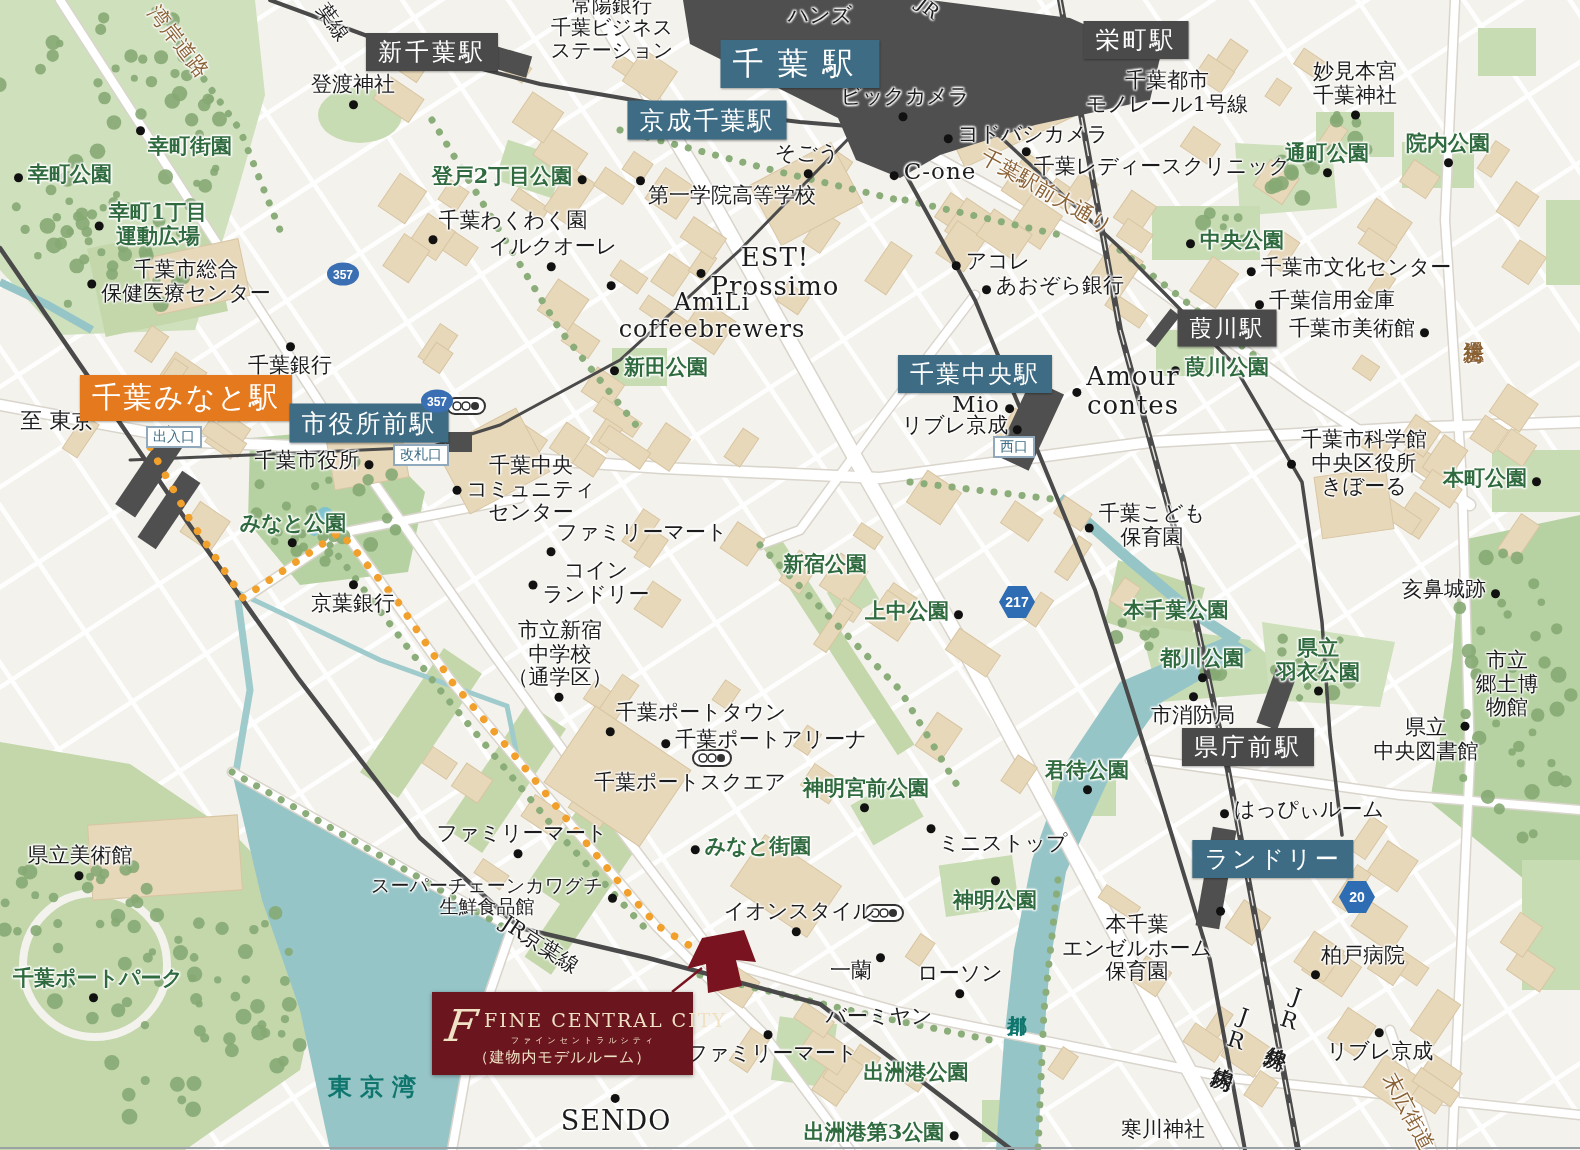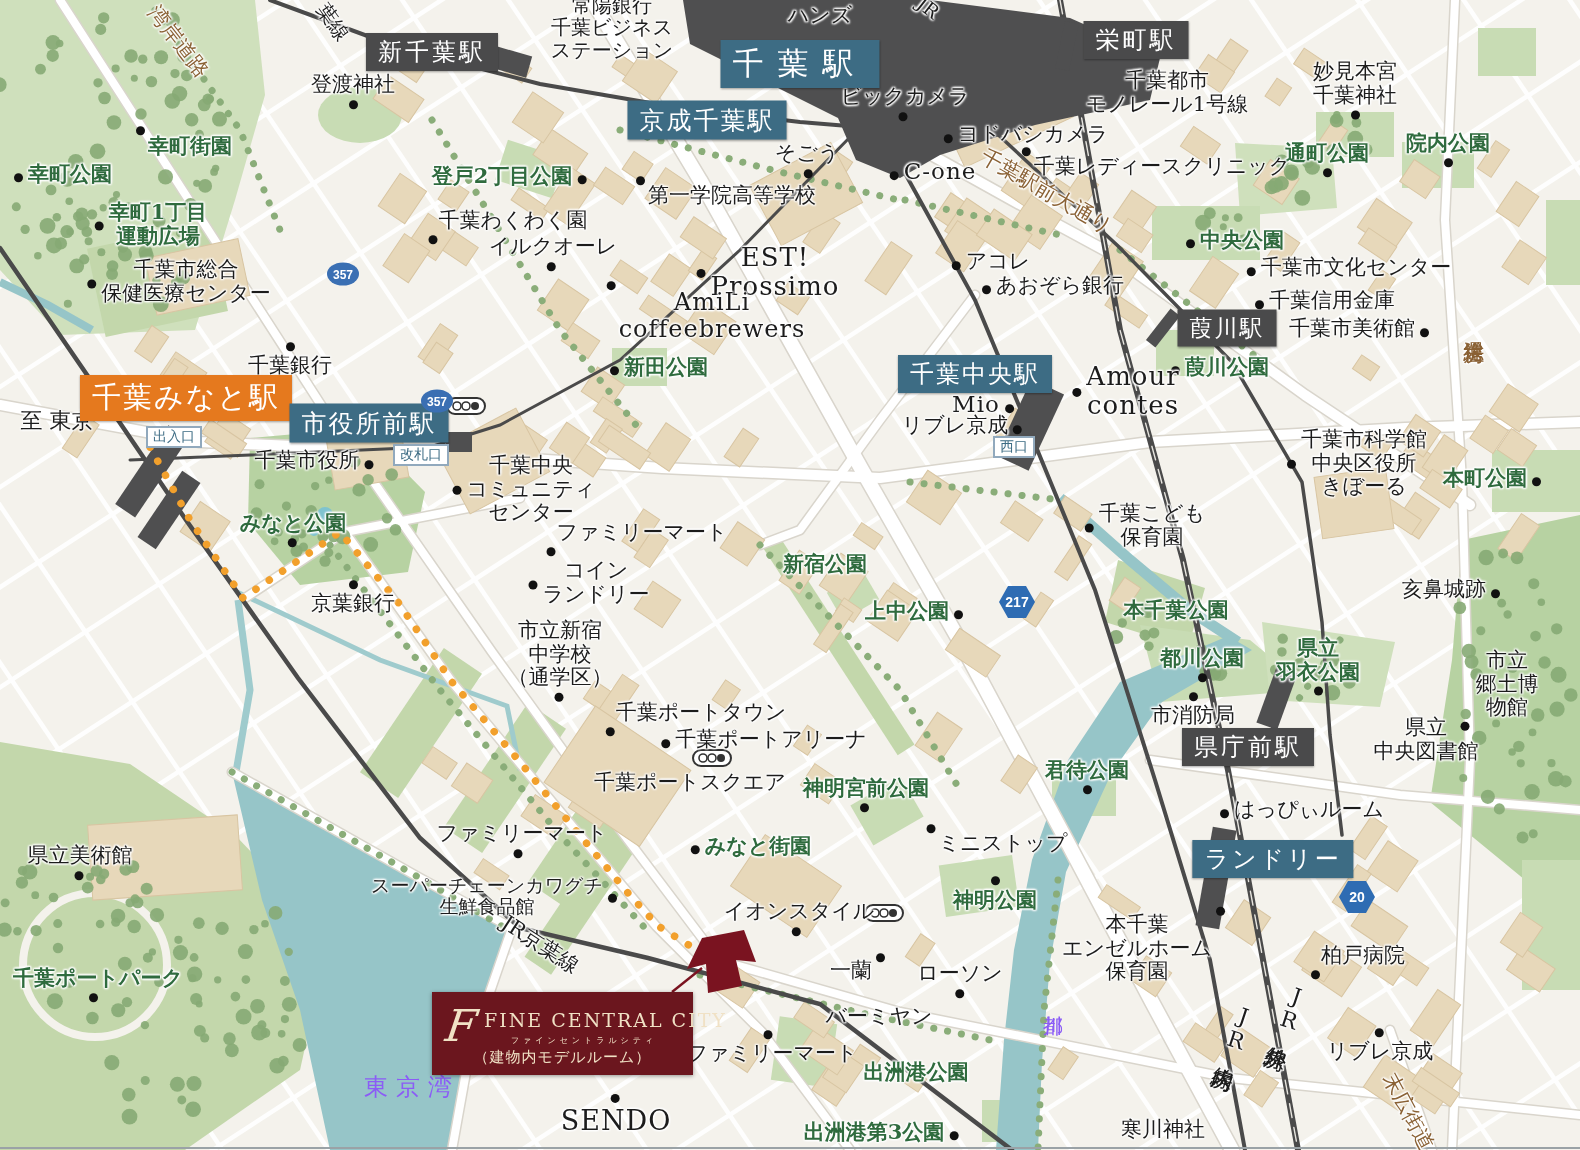--- a/index.html
+++ b/index.html
@@ -4,21 +4,21 @@
 <style>
   html,body{margin:0;padding:0;background:#e8e6e0;}
   #map-canvas{position:relative;width:1580px;height:1150px;overflow:hidden;
     background:#f4f2ec;font-family:"DejaVu Serif","Liberation Serif",serif;}
   #bg-svg{position:absolute;left:0;top:0;}
   .lbl{position:absolute;white-space:pre-line;line-height:1.12;color:#1c1c1c;
     font-size:21px;text-align:center;
     text-shadow:0 0 2px #fff,0 0 3px #fff,1px 1px 2px #fff,-1px -1px 2px #fff,1px -1px 2px #fff,-1px 1px 2px #fff;}
   .lbl.park{color:#2f6b3e;font-weight:bold;}
   .lbl.road{color:#8a6134;}
-  .lbl.water{color:#8b5cf6;text-shadow:none;font-weight:normal;margin-left:36px;}
+  .lbl.water{color:#0f766e;text-shadow:none;font-weight:bold;}
   .lbl.latin{letter-spacing:1px;}
   .lbl .dot{position:absolute;width:9px;height:9px;border-radius:50%;background:#111;}
   .station{position:absolute;color:#fff;padding:3px 12px;white-space:nowrap;
     font-family:"DejaVu Serif","Liberation Serif",serif;box-shadow:0 1px 2px rgba(0,0,0,.35);}
   .station.teal{background:#3d6c84;}
   .station.dark{background:#4a4a4b;}
   .station.orange{background:#e5791e;}
   .gate{position:absolute;background:#fff;border:2px solid #91a9bd;color:#3d6c84;
     font-size:14px;padding:0 5px;white-space:nowrap;}
   .shield{position:absolute;color:#fff;display:flex;align-items:center;justify-content:center;

